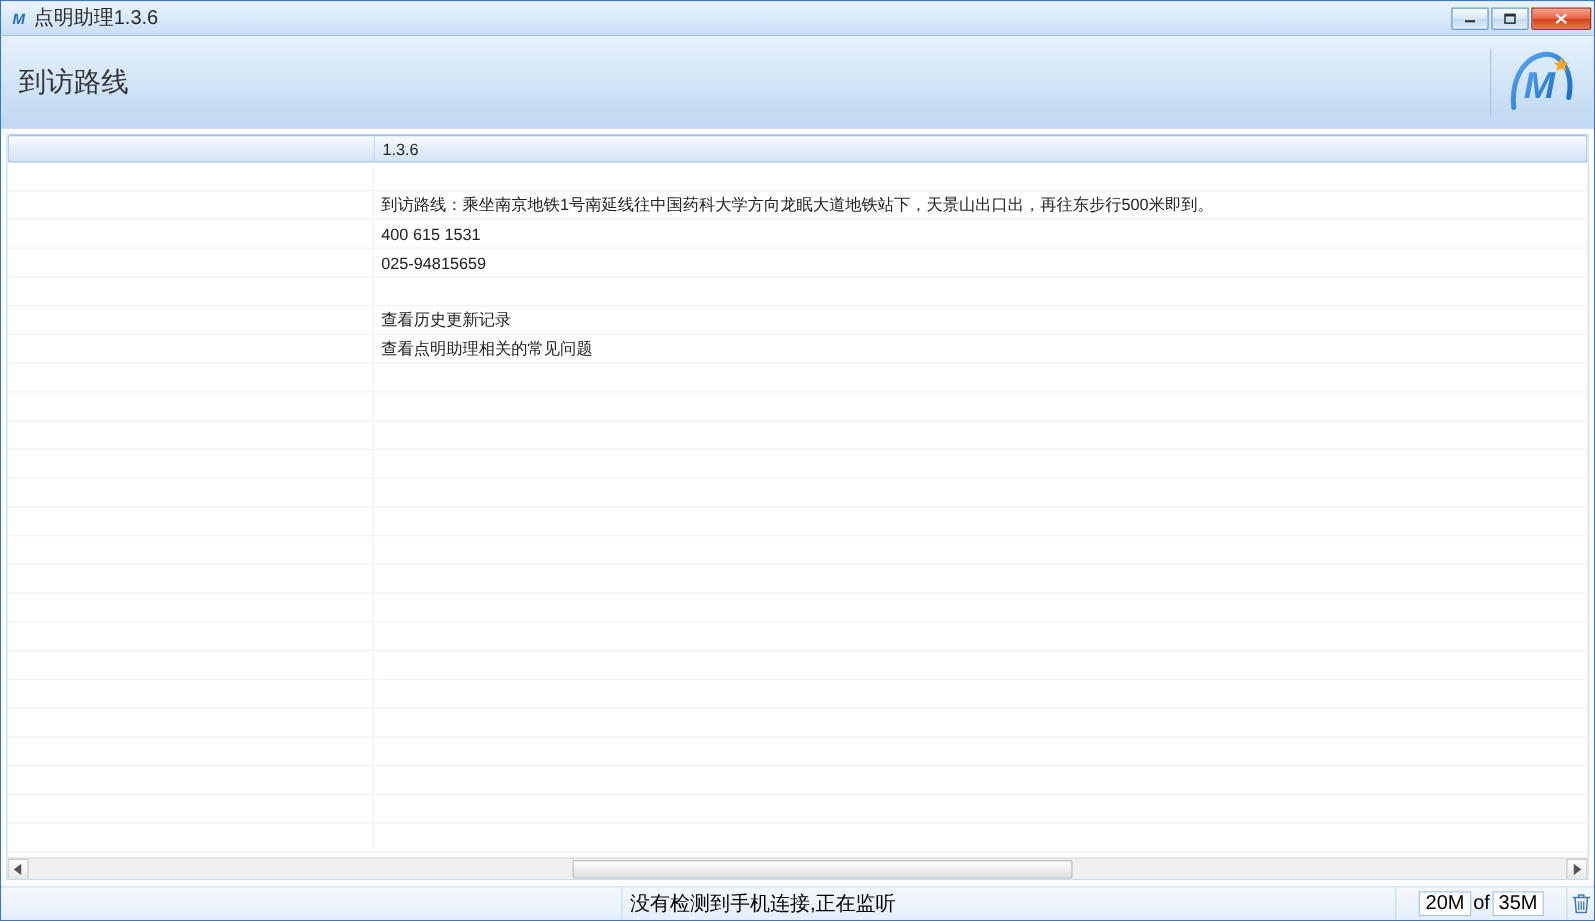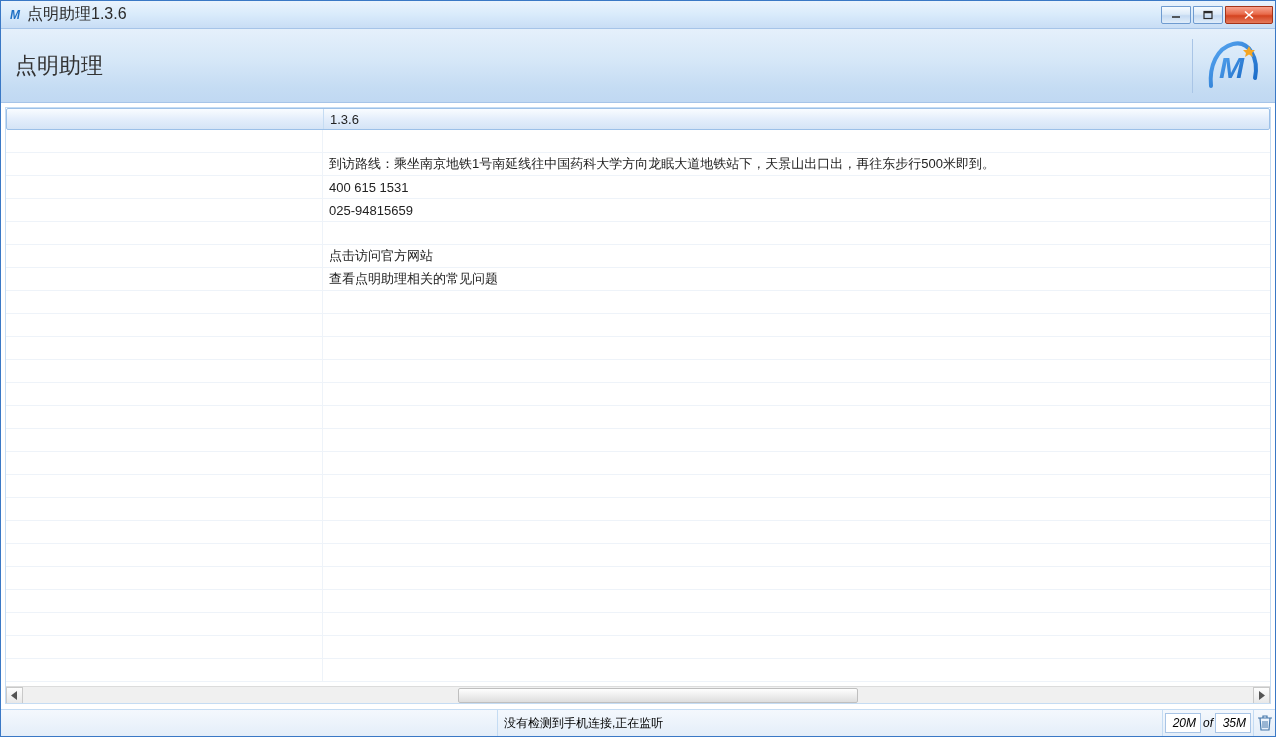--- a/index.html
+++ b/index.html
@@ -67,21 +67,20 @@
   display: flex; flex-direction: column;
 }
 .tbody { flex: 1; overflow: hidden; background: #fff; }
 .row {
   height: 23px;
   display: flex;
   border-bottom: 1px solid #eef3f9;
   align-items: flex-start;
   font-size: 13px;
   color: #222;
-  padding-left: 24px;
 }
 .row.header-row {
   background: linear-gradient(to bottom, #f9fcff 0%, #e4eefb 50%, #d5e4f6 100%);
   border: 1px solid #9cc0e8;
   border-radius: 2px;
   height: 22px;
 }
 .row .col1 { width: 293px; padding-left: 6px; border-right: 1px solid #eef3f9; height: 100%; display:flex; align-items:center;}
 .row.header-row .col1 { border-right: 1px solid #c5dcf3; }
 .row .col2 { flex: 1; padding-left: 6px; height: 100%; display:flex; align-items:center;}
@@ -106,29 +105,28 @@
   border: 1px solid #bfbfbf;
   border-radius: 2px;
 }
 .statusbar {
   position: absolute;
   left: 1px; right: 1px; bottom: 1px;
   height: 27px;
   background: linear-gradient(to bottom, #f4f8fd, #e4eef9);
   border-top: 1px solid #c5dcf3;
   display: flex; align-items: center;
-  font-size: 12px;
+  font-size: 16px;
 }
 .statusbar .status-left { width: 497px; padding-left: 8px; border-right: 1px solid #c5dcf3; height: 100%; display:flex;align-items:center;}
 .statusbar .status-mid { flex: 1; padding-left: 6px; height:100%; display:flex;align-items:center;}
 .statusbar .mem-box {
   display: flex; align-items: center; height: 100%;
-  padding: 0 0;
+  padding: 0 16px;
   border-left: 1px solid #c5dcf3;
-  font-style: italic;
 }
 .statusbar .mem-val {
   background: #fff; border: 1px solid #a9c5e6;
   padding: 1px 4px;
   min-width: 36px; text-align: right;
   margin: 0 2px;
   height: 20px; line-height: 16px;
 }
 .statusbar .trash { width: 22px; height:100%; display:flex; align-items:center; justify-content:center; border-left: 1px solid #c5dcf3; }
 .statusbar .trash svg { width:14px; height:16px; }
@@ -154,21 +152,21 @@
     <div class="win-btn close">
       <svg viewBox="0 0 12 10">
           <line x1="2" y1="1.5" x2="10" y2="8.5" stroke="#fff" stroke-width="1.6"></line>
           <line x1="10" y1="1.5" x2="2" y2="8.5" stroke="#fff" stroke-width="1.6"></line>
         </svg>
     </div>
   </div>
 </div>
 
 <div class="header">
-  <div class="page-title">点明助理</div>
+  <div class="page-title">到访路线</div>
   <div class="divider"></div>
   <svg class="logo" viewBox="0 0 56 56">
     <defs>
       <linearGradient id="g1" x1="0" y1="0" x2="1" y2="1">
         <stop offset="0%" stop-color="#5aa8f2"></stop>
         <stop offset="100%" stop-color="#1668c5"></stop>
       </linearGradient>
     </defs>
     <path d="M6 48 C4 28 12 10 28 6 C44 2 54 20 50 40" fill="none" stroke="url(#g1)" stroke-width="4" stroke-linecap="round"></path>
     <text x="14" y="40" font-family="Arial" font-size="30" font-style="italic" font-weight="bold" fill="url(#g1)">M</text>
@@ -196,21 +194,21 @@
         </div>
         <div class="row">
           <div class="col1"></div>
           <div class="col2">025-94815659</div>
         </div>
         <div class="row">
           <div class="col1"></div>
         </div>
         <div class="row">
           <div class="col1"></div>
-          <div class="col2">点击访问官方网站</div>
+          <div class="col2">查看历史更新记录</div>
         </div>
         <div class="row">
           <div class="col1"></div>
           <div class="col2">查看点明助理相关的常见问题</div>
         </div>
         <div class="row">
           <div class="col1"></div>
           <div class="col2"></div>
         </div>
         <div class="row">

